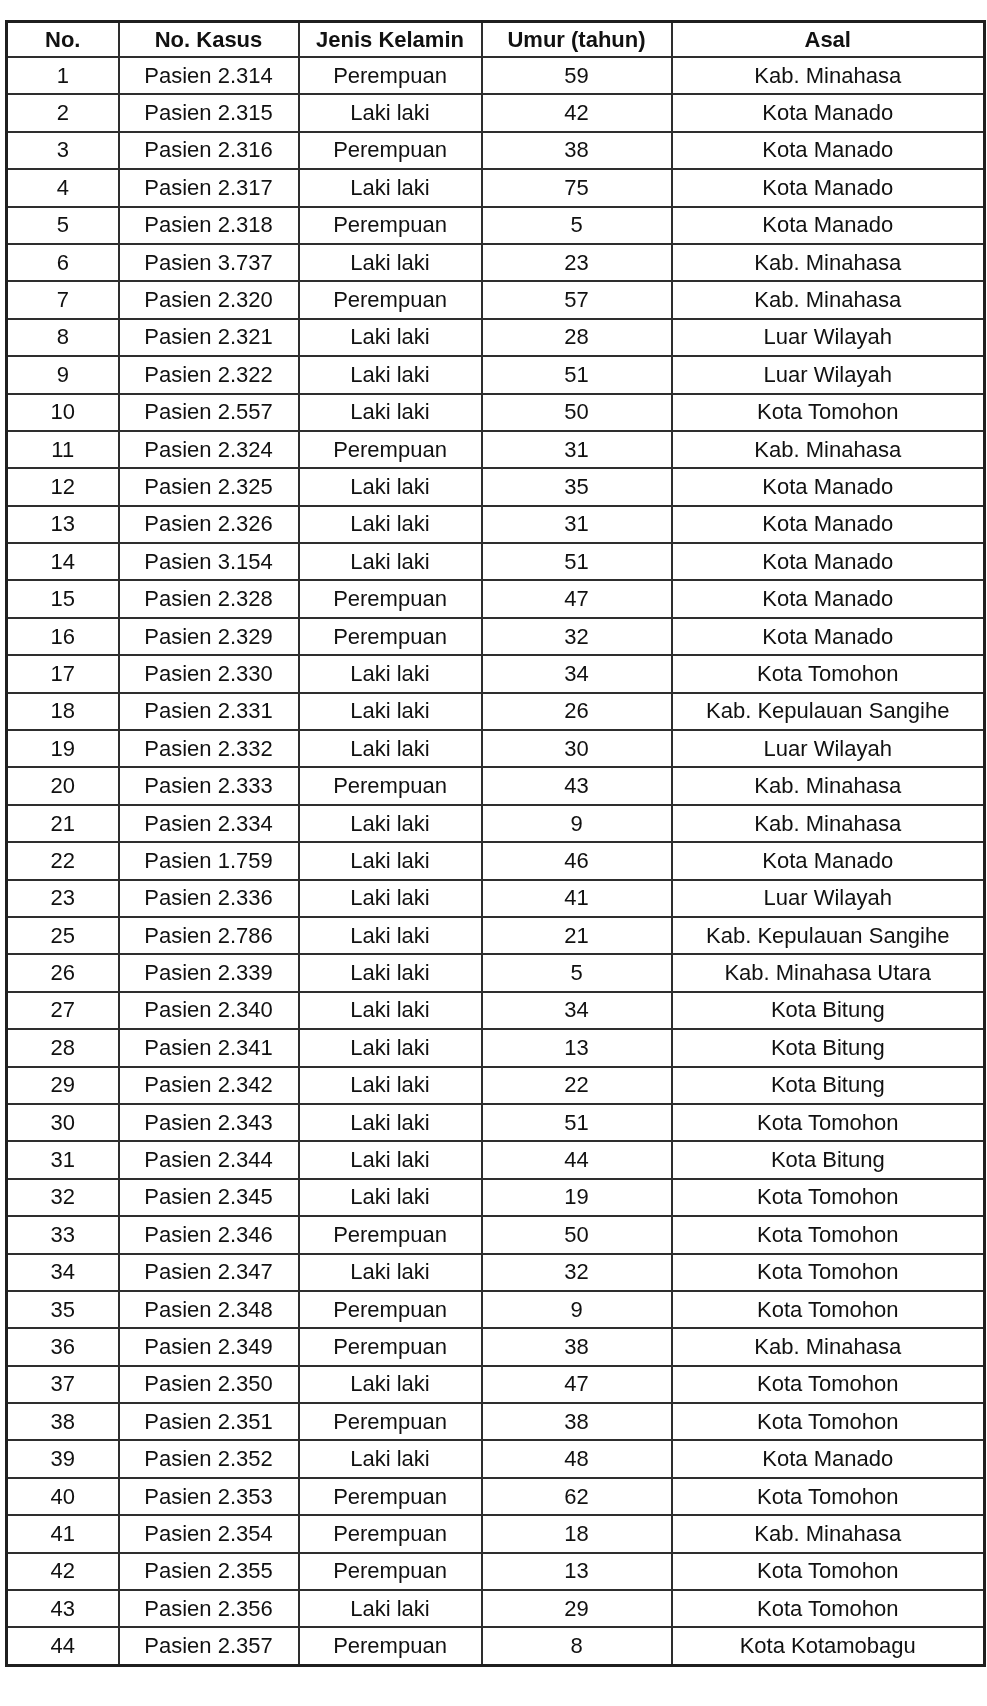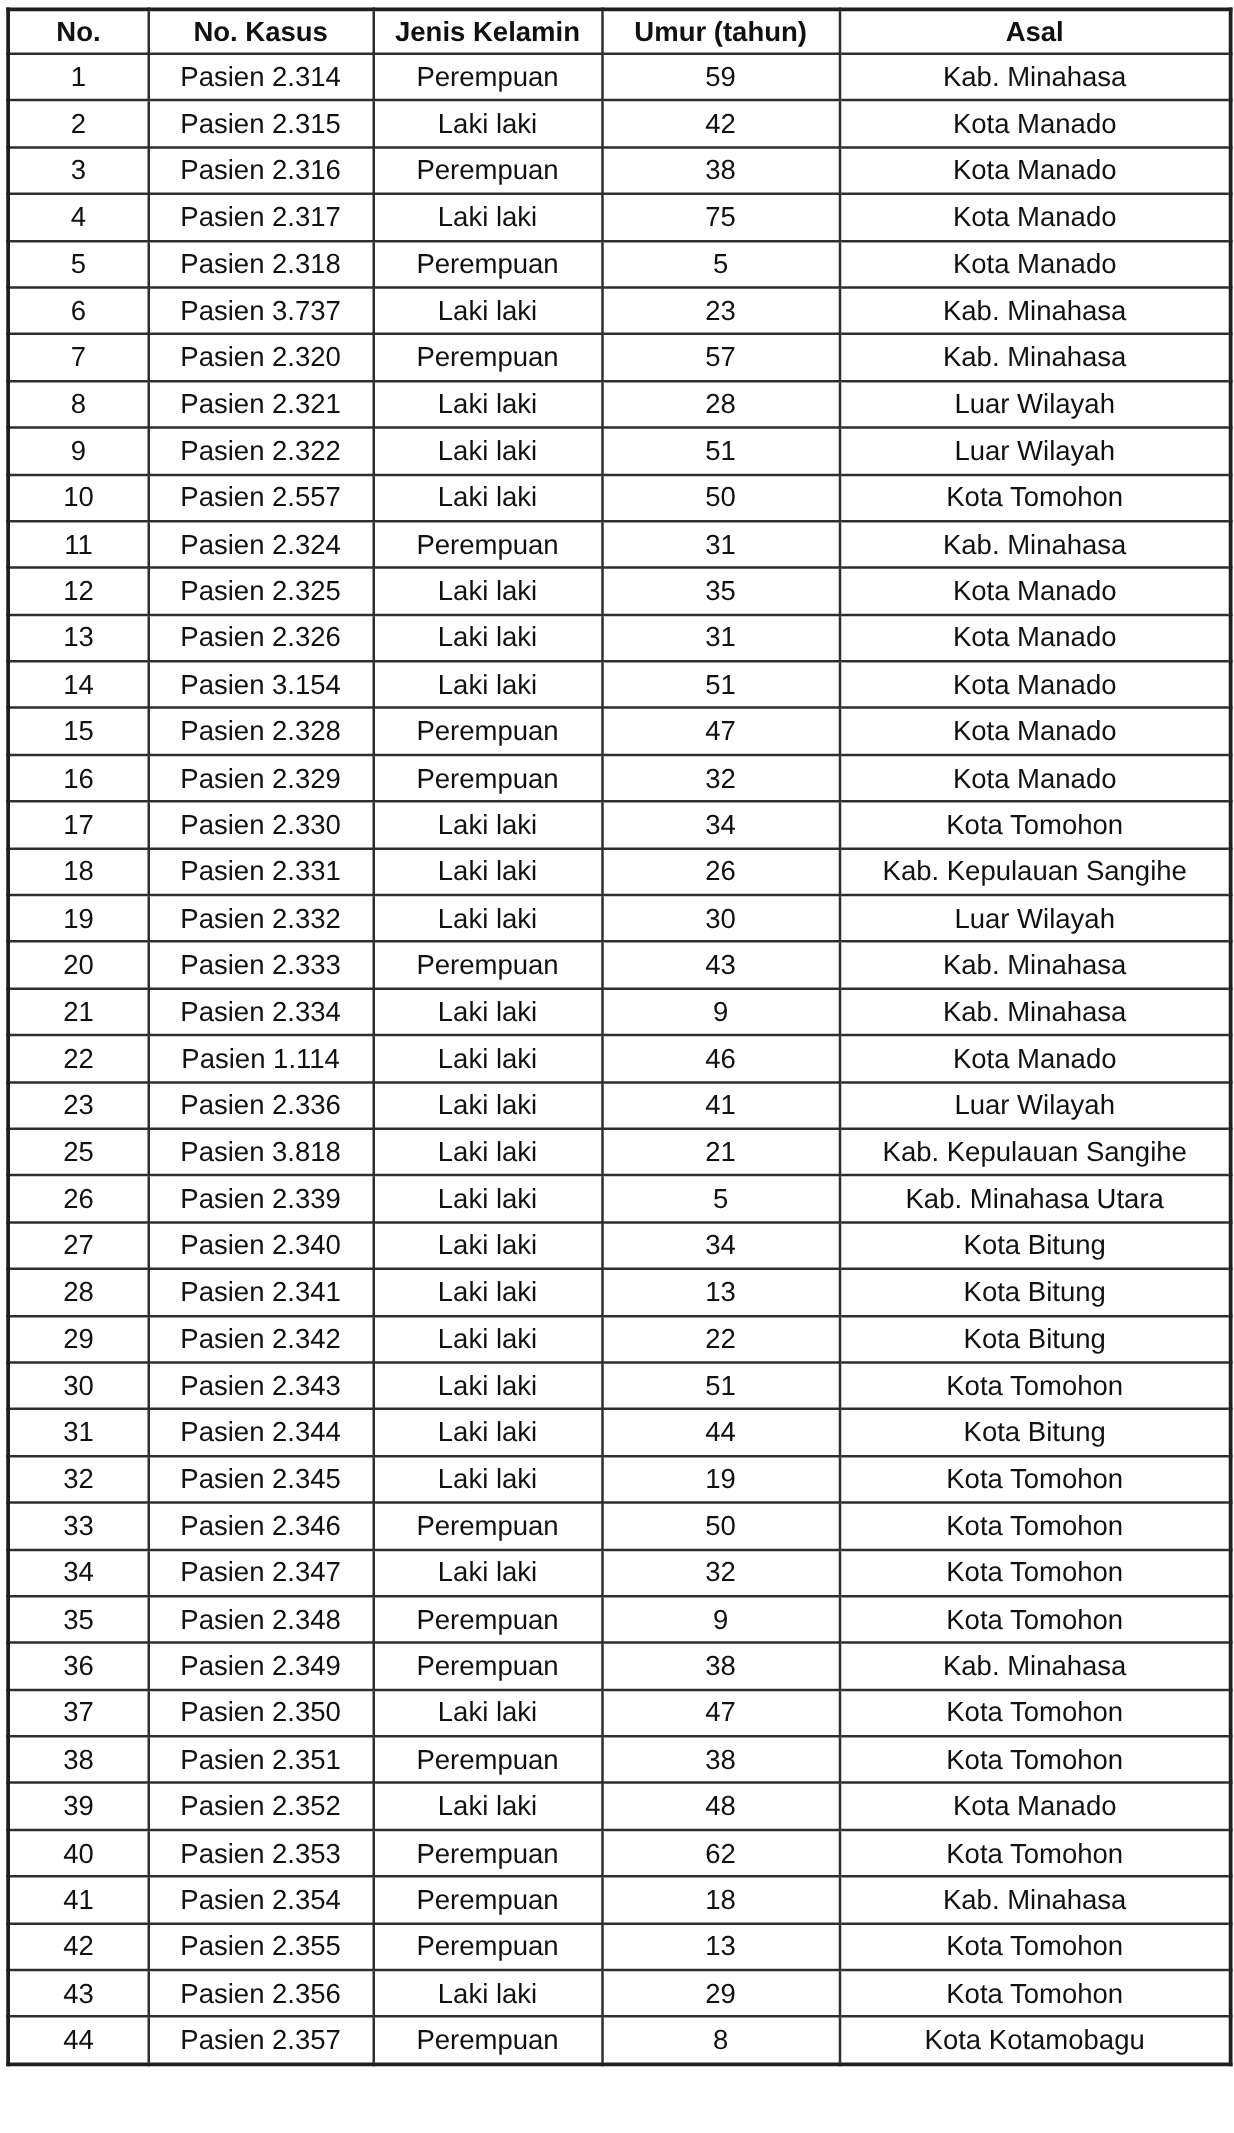--- a/index.html
+++ b/index.html
@@ -6,21 +6,21 @@
     margin: 0;
     padding: 0;
     background: #ffffff;
     font-family: "Liberation Sans", sans-serif;
   }
   .page {
     width: 987px;
     height: 1706px;
     background: #ffffff;
     box-sizing: border-box;
-    padding: 6px 4px 0 5px;
+    padding: 20px 4px 0 5px;
   }
   table.patient-table {
     border-collapse: collapse;
     table-layout: fixed;
     width: 978px;
     color: #111111;
   }
   table.patient-table th,
   table.patient-table td {
     border: 2px solid #2e2e2e;
@@ -214,35 +214,35 @@
         </tr>
         <tr>
           <td>21</td>
           <td>Pasien 2.334</td>
           <td>Laki laki</td>
           <td>9</td>
           <td>Kab. Minahasa</td>
         </tr>
         <tr>
           <td>22</td>
-          <td>Pasien 1.114</td>
+          <td>Pasien 1.759</td>
           <td>Laki laki</td>
           <td>46</td>
           <td>Kota Manado</td>
         </tr>
         <tr>
           <td>23</td>
           <td>Pasien 2.336</td>
           <td>Laki laki</td>
           <td>41</td>
           <td>Luar Wilayah</td>
         </tr>
         <tr>
           <td>25</td>
-          <td>Pasien 3.818</td>
+          <td>Pasien 2.786</td>
           <td>Laki laki</td>
           <td>21</td>
           <td>Kab. Kepulauan Sangihe</td>
         </tr>
         <tr>
           <td>26</td>
           <td>Pasien 2.339</td>
           <td>Laki laki</td>
           <td>5</td>
           <td>Kab. Minahasa Utara</td>

